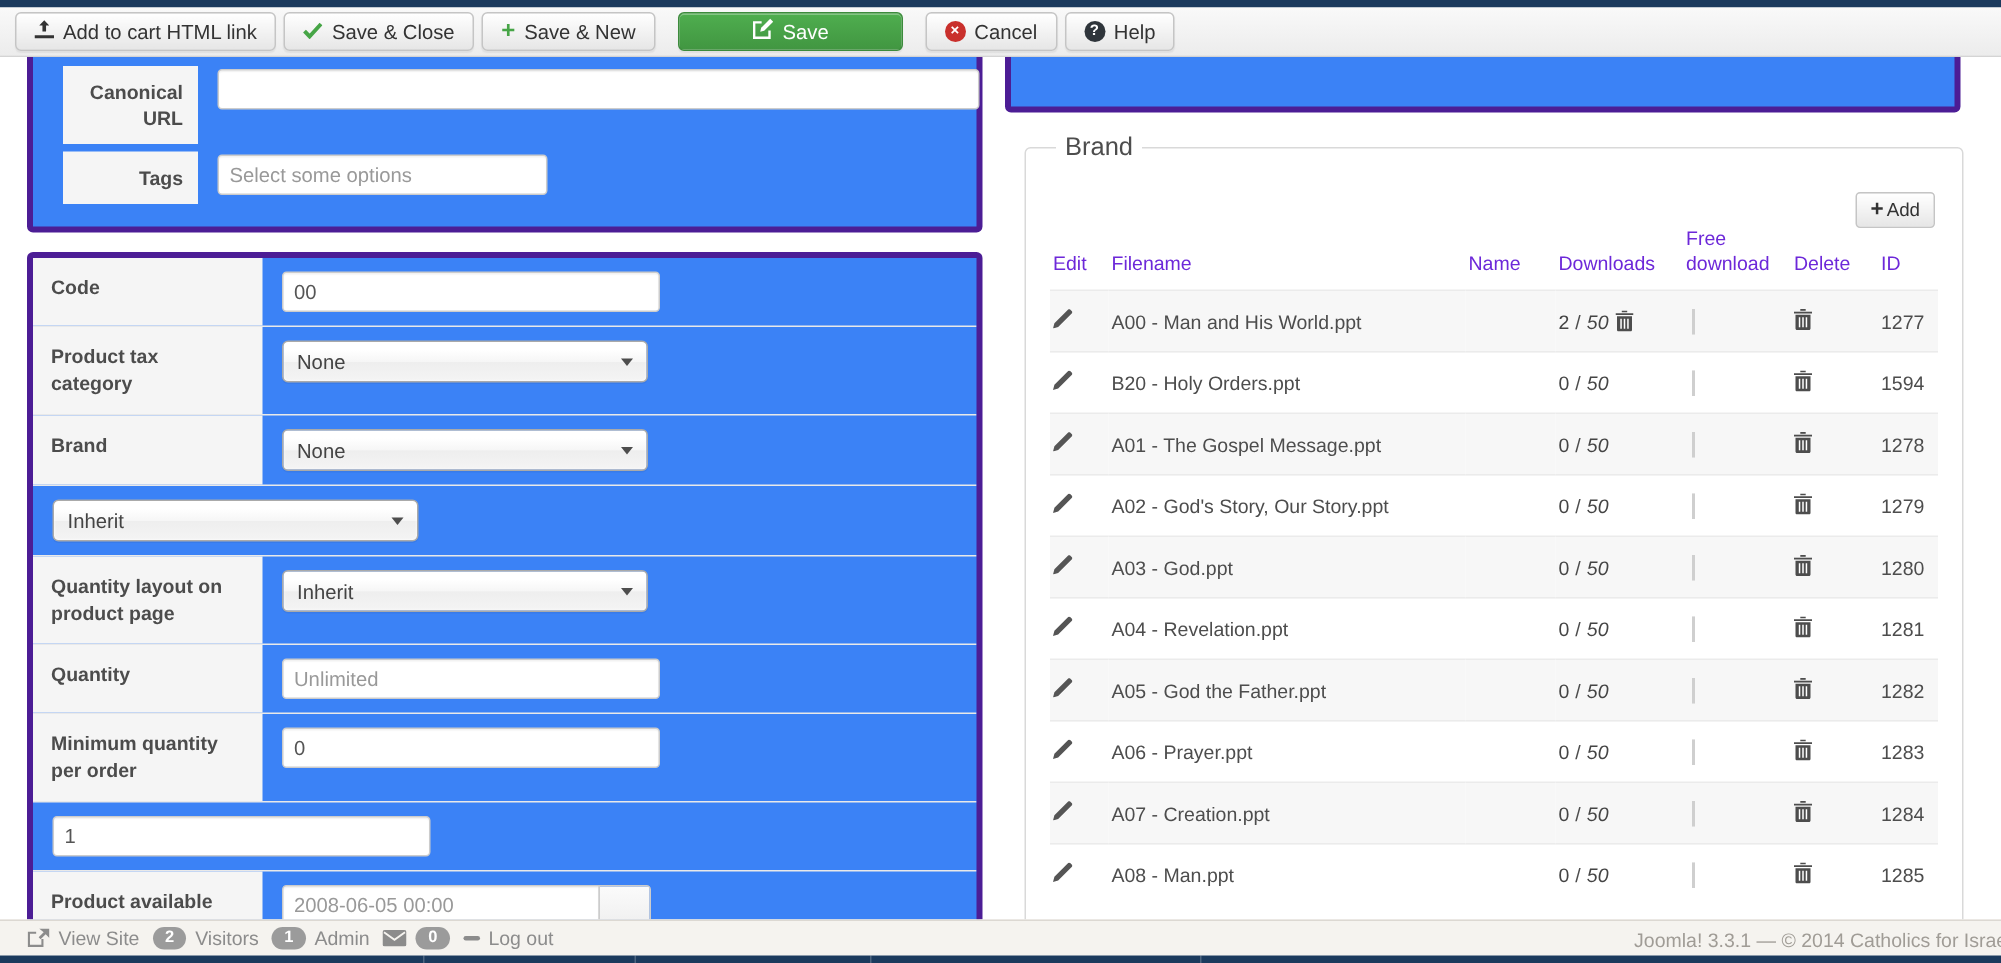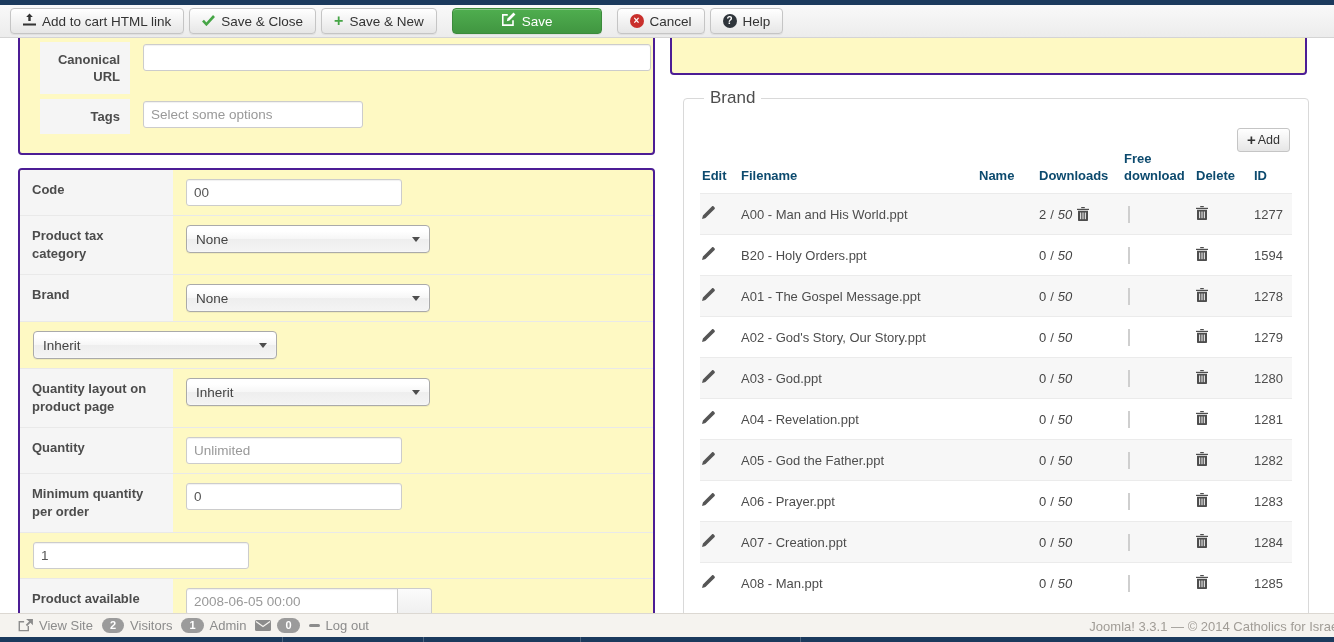--- a/index.html
+++ b/index.html
@@ -24,39 +24,39 @@
   .btn.gap { margin-left:10px; }
   .circle-ic { display:inline-flex; align-items:center; justify-content:center;
     width:14px; height:14px; border-radius:50%; color:#fff; font-size:10px; font-weight:bold; line-height:1; }
   .circle-ic.red { background:#c9302c; }
   .circle-ic.dark { background:#2f353b; }
   .plus-glyph { color:#46a546; font-weight:bold; font-size:16px; line-height:1; }
 
   
   .content { position:absolute; top:38px; left:0; width:1334px; height:575px; background:#fff; overflow:hidden; }
 
-  .panelbox { position:absolute; background:#fef9c3; border:2px solid #4c1d95; border-radius:4px; }
+  .panelbox { position:absolute; background:#3b82f6; border:4px solid #4c1d95; border-radius:4px; }
   #seo-box { left:18px; top:-12px; width:637px; height:129px; padding:14px 12px 0 20px; }
   .seo-row { display:flex; margin-bottom:5px; }
   .seo-label { flex:0 0 90px; background:#f5f5f5; text-align:right; padding:9px 10px;
     font-size:13px; font-weight:bold; color:#4c4c4c; line-height:17px; }
   .seo-field { padding:2px 0 2px 13px; flex:1; }
 
   #main-form { left:18px; top:130px; width:637px; height:470px; overflow:hidden; }
   .form-row { display:flex; border-top:1px solid #e9e9e9; }
   .form-row:first-child { border-top:none; }
   .form-label { flex:0 0 153px; background:#f5f5f5; text-align:left; padding:11px 12px;
     font-size:13px; font-weight:bold; color:#4c4c4c; line-height:18px; }
   .form-field { padding:9px 0 9px 13px; flex:1; display:flex; align-items:flex-start; }
 
   input.txt { height:27px; border:1px solid #ccc; border-radius:3px; padding:4px 7px;
     font-size:13.5px; color:#555; font-family:inherit; background:#fff;
     box-shadow:inset 0 1px 1px rgba(0,0,0,.06); }
   input.txt::placeholder { color:#999; opacity:1; }
-  .w-wide { width:508px; } .w-std { width:216px; } .w-tags { width:220px; } .w-date { width:212px; }
+  .w-wide { width:508px; } .w-std { width:252px; } .w-tags { width:220px; } .w-date { width:212px; }
 
   .vm-select { position:relative; width:244px; height:28px; border:1px solid #aaa; border-radius:4px;
     background:linear-gradient(#ffffff 20%,#f6f6f6 50%,#eeeeee 52%,#f4f4f4 100%);
     display:flex; align-items:center; padding:0 24px 0 9px; font-size:13.5px; color:#444;
     box-shadow:0 0 2px #fff inset, 0 1px 0 rgba(0,0,0,.05); cursor:pointer; }
   .caret { position:absolute; right:9px; top:11px; width:0; height:0;
     border-left:4px solid transparent; border-right:4px solid transparent; border-top:5px solid #4d4d4d; }
 
   .cal-btn { width:35px; height:28px; margin-left:-1px; border:1px solid #ccc; border-radius:0 3px 3px 0;
     background:linear-gradient(#fbfbfb,#efefef); display:inline-flex; align-items:center; justify-content:center; cursor:pointer; }
@@ -66,21 +66,21 @@
   #right-top-box { left:670px; top:-12px; width:637px; height:49px; }
   #files-fieldset { position:absolute; left:683px; top:50px; width:624px; height:560px;
     border:1px solid #d9d9d9; border-radius:4px; padding:0 16px; }
   #files-fieldset legend { font-size:17px; color:#4d4d4d; padding:0 6px; margin-left:4px; }
   .add-btn { position:absolute; top:20px; right:18px; display:inline-flex; align-items:center; gap:2px;
     height:24px; padding:0 9px; background:linear-gradient(#ffffff,#e6e6e6); border:1px solid #c5c5c5;
     border-radius:3px; font-size:12.5px; color:#333; cursor:pointer; }
   .add-plus { font-size:15px; font-weight:bold; color:#333; line-height:1; margin-top:-2px; }
 
   table.files { border-collapse:collapse; table-layout:fixed; width:592px; margin-top:40px; font-size:13px; }
-  table.files th { text-align:left; vertical-align:bottom; font-weight:bold; color:#0c4a6e;
+  table.files th { text-align:left; vertical-align:bottom; font-weight:normal; color:#6d28d9;
     padding:2px 2px 9px 2px; line-height:17px; }
   table.files td { padding:2px; height:41px; vertical-align:middle; color:#4d4d4d; }
   table.files tbody tr { border-top:1px solid #ebebeb; }
   table.files tbody tr:nth-child(odd) { background:#f7f7f7; }
   .col-edit{width:39px;} .col-file{width:238px;} .col-name{width:60px;} .col-dl{width:85px;}
   .col-free{width:72px;} .col-del{width:58px;} .col-id{width:40px;}
   .dl-val { color:#444; } .dl-max { font-style:italic; } .dl-sep { margin:0 4px; }
   .vm-checkbox { width:13px; height:13px; background:#efefef; border:1px solid #cfcfcf;
     box-shadow:inset 0 1px 1px rgba(0,0,0,.08); margin-left:4px; cursor:pointer; }
   .icon-btn { display:inline-flex; cursor:pointer; }

